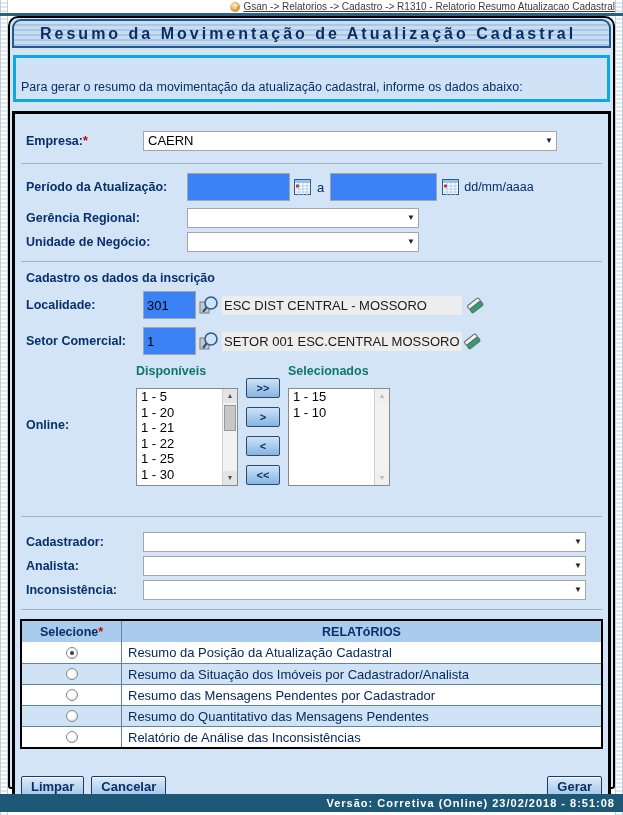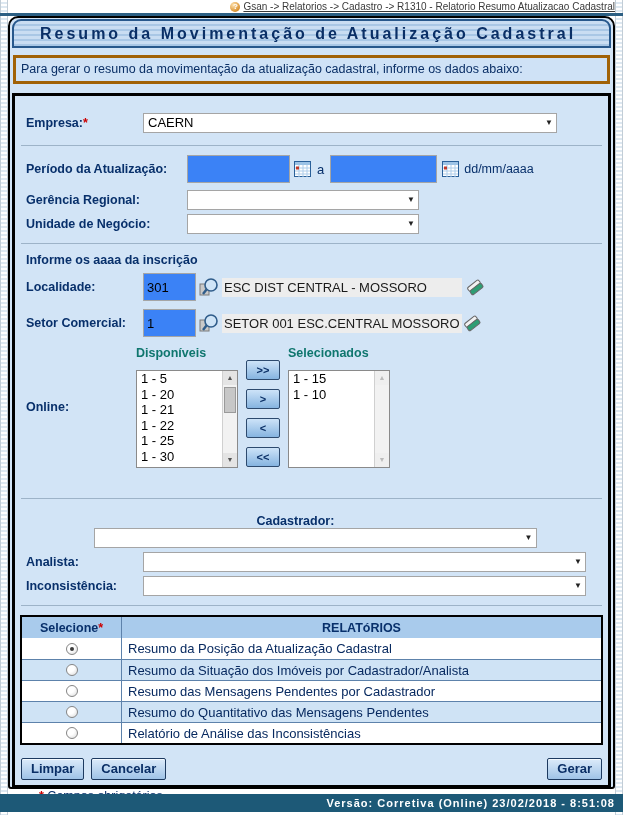--- a/index.html
+++ b/index.html
@@ -25,21 +25,21 @@
 
   
   .container { position:absolute; top:16px; left:8px; width:607px; height:773px;
     background:#d2e4f6; border:2px solid #000; border-radius:10px 10px 3px 3px; }
 
   .title-tab { margin:1px 2px 0; height:29px; border:2px solid #27588c; border-radius:9px 9px 0 0;
     background:repeating-linear-gradient(180deg,#c9ddf2 0 3px,#a9c7e5 3px 5px);
     color:#0a2f66; font-size:16px; font-weight:bold; letter-spacing:3px;
     line-height:25px; padding-left:26px; white-space:nowrap; overflow:hidden; }
 
-  .instruction { margin:7px 3px 0; border:3px solid #a16207; padding:4px 5px 5px;
+  .instruction { margin:7px 3px 0; border:3px solid #0ea5e9; padding:22px 5px 5px;
     font-size:12.5px; color:#0a2f66; background:#cfe2f6; }
 
   .form-frame { position:relative; margin:9px 2px 0; height:695px; border:3px solid #000;
     padding:0 4px; background:#d2e4f6; }
 
   .row { display:flex; align-items:center; padding-left:7px; }
   .lbl { font-size:12.5px; font-weight:bold; color:#08306b; flex:0 0 auto; }
   .req { color:#cc0000; font-weight:bold; }
   .w-emp { width:117px; } .w-per { width:161px; } .w-loc { width:117px; }
 
@@ -181,21 +181,21 @@
 
       <div class="row" style="margin-top:4px;">
         <span class="lbl w-per">Unidade de Negócio:</span>
         <div class="sel" style="width:232px;">
           <span></span><span class="arrow">▼</span>
         </div>
       </div>
 
       <div class="hr"></div>
 
-      <div class="section-h">Informe os aaaa da inscrição</div>
+      <div class="section-h">Cadastro os dados da inscrição</div>
 
       <div class="row" style="margin-top:6px;">
         <span class="lbl w-loc">Localidade:</span>
         <input class="txt" style="width: 53px;" value="301">
         <span class="icon-btn" style="margin-left:3px;">
           <svg width="20" height="20" viewBox="0 0 20 20">
               <rect x="1" y="7" width="9" height="11" fill="#c9c9c9" stroke="#7a7a7a"></rect>
               <circle cx="12" cy="8" r="6" fill="#cfe4f7" stroke="#2f5c8a" stroke-width="1.6"></circle>
               <line x1="7.5" y1="12.5" x2="4" y2="17" stroke="#2f5c8a" stroke-width="2.4"></line>
             </svg>
@@ -268,21 +268,21 @@
             <div class="lb-scroll">
               <div class="lb-arrow">▲</div>
               <div class="lb-arrow down">▼</div>
             </div>
           </div>
         </div>
       </div>
 
       <div class="hr" style="margin-top:30px;"></div>
 
-      <div class="row" style="margin-top:15px;flex-direction:column;">
+      <div class="row" style="margin-top:15px;">
         <span class="lbl w-loc">Cadastrador:</span>
         <div class="sel" style="width:443px;">
           <span></span><span class="arrow">▼</span>
         </div>
       </div>
 
       <div class="row" style="margin-top:4px;">
         <span class="lbl w-loc">Analista:</span>
         <div class="sel" style="width:443px;">
           <span></span><span class="arrow">▼</span>

